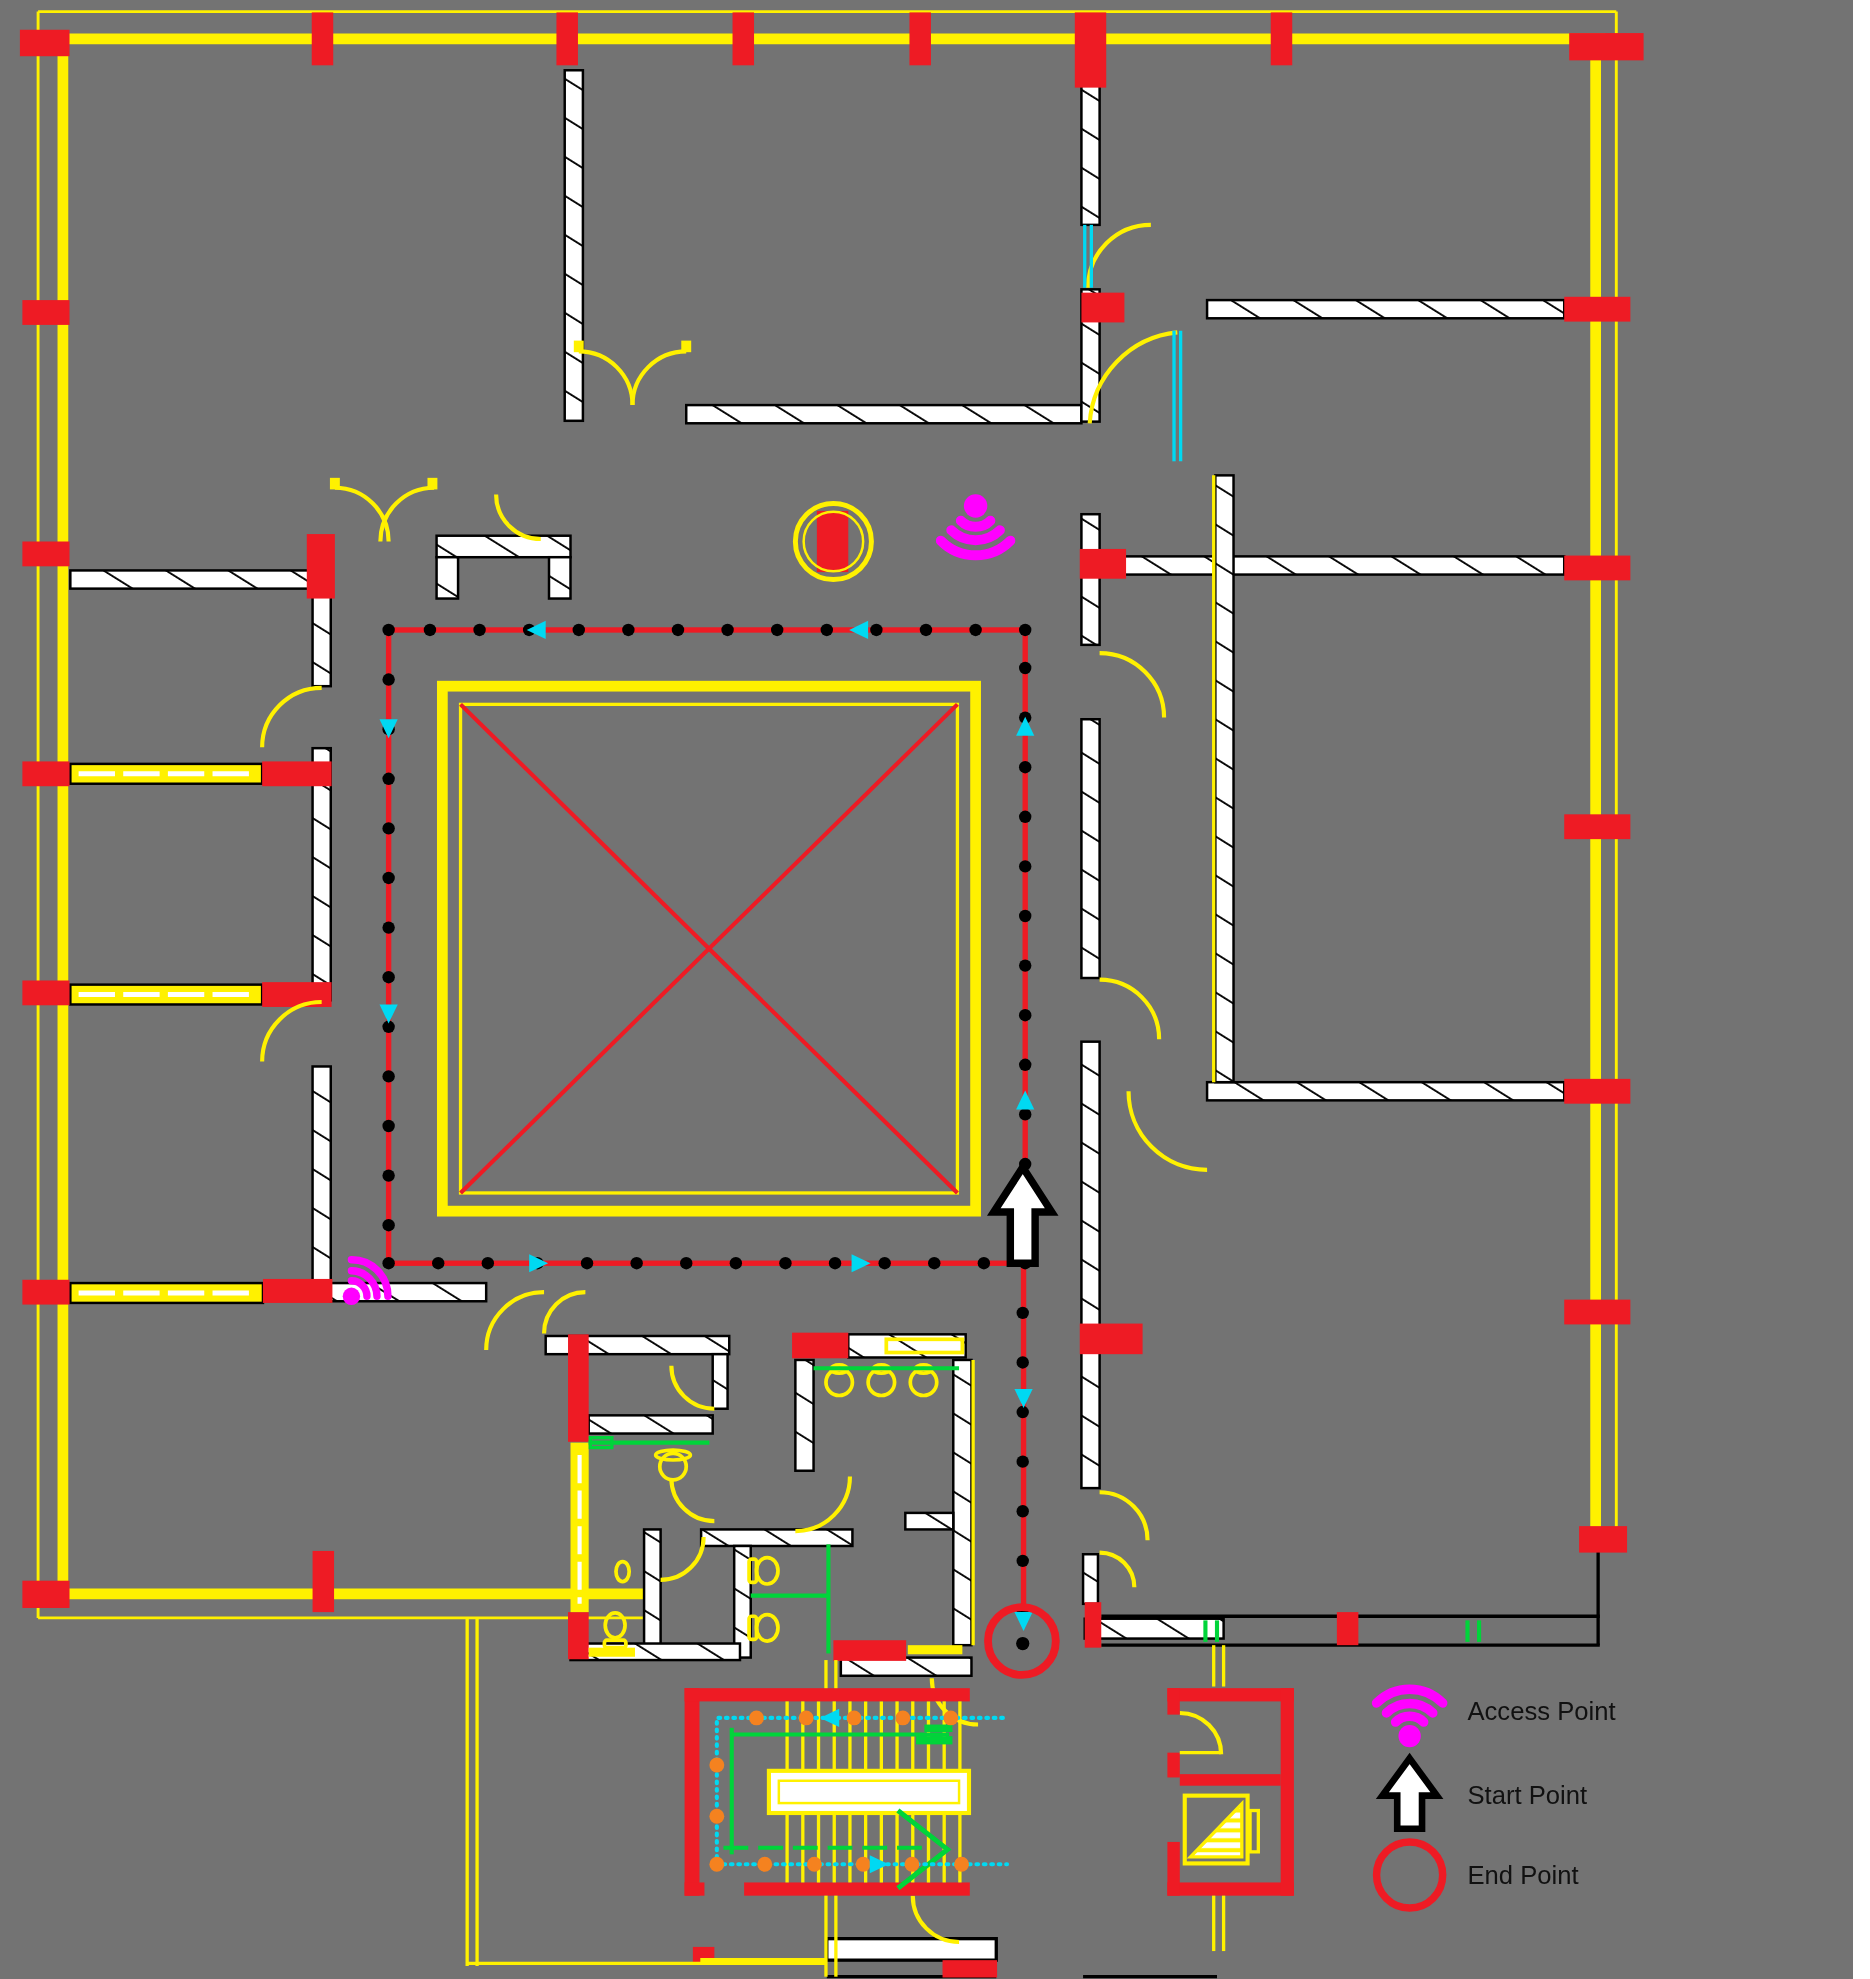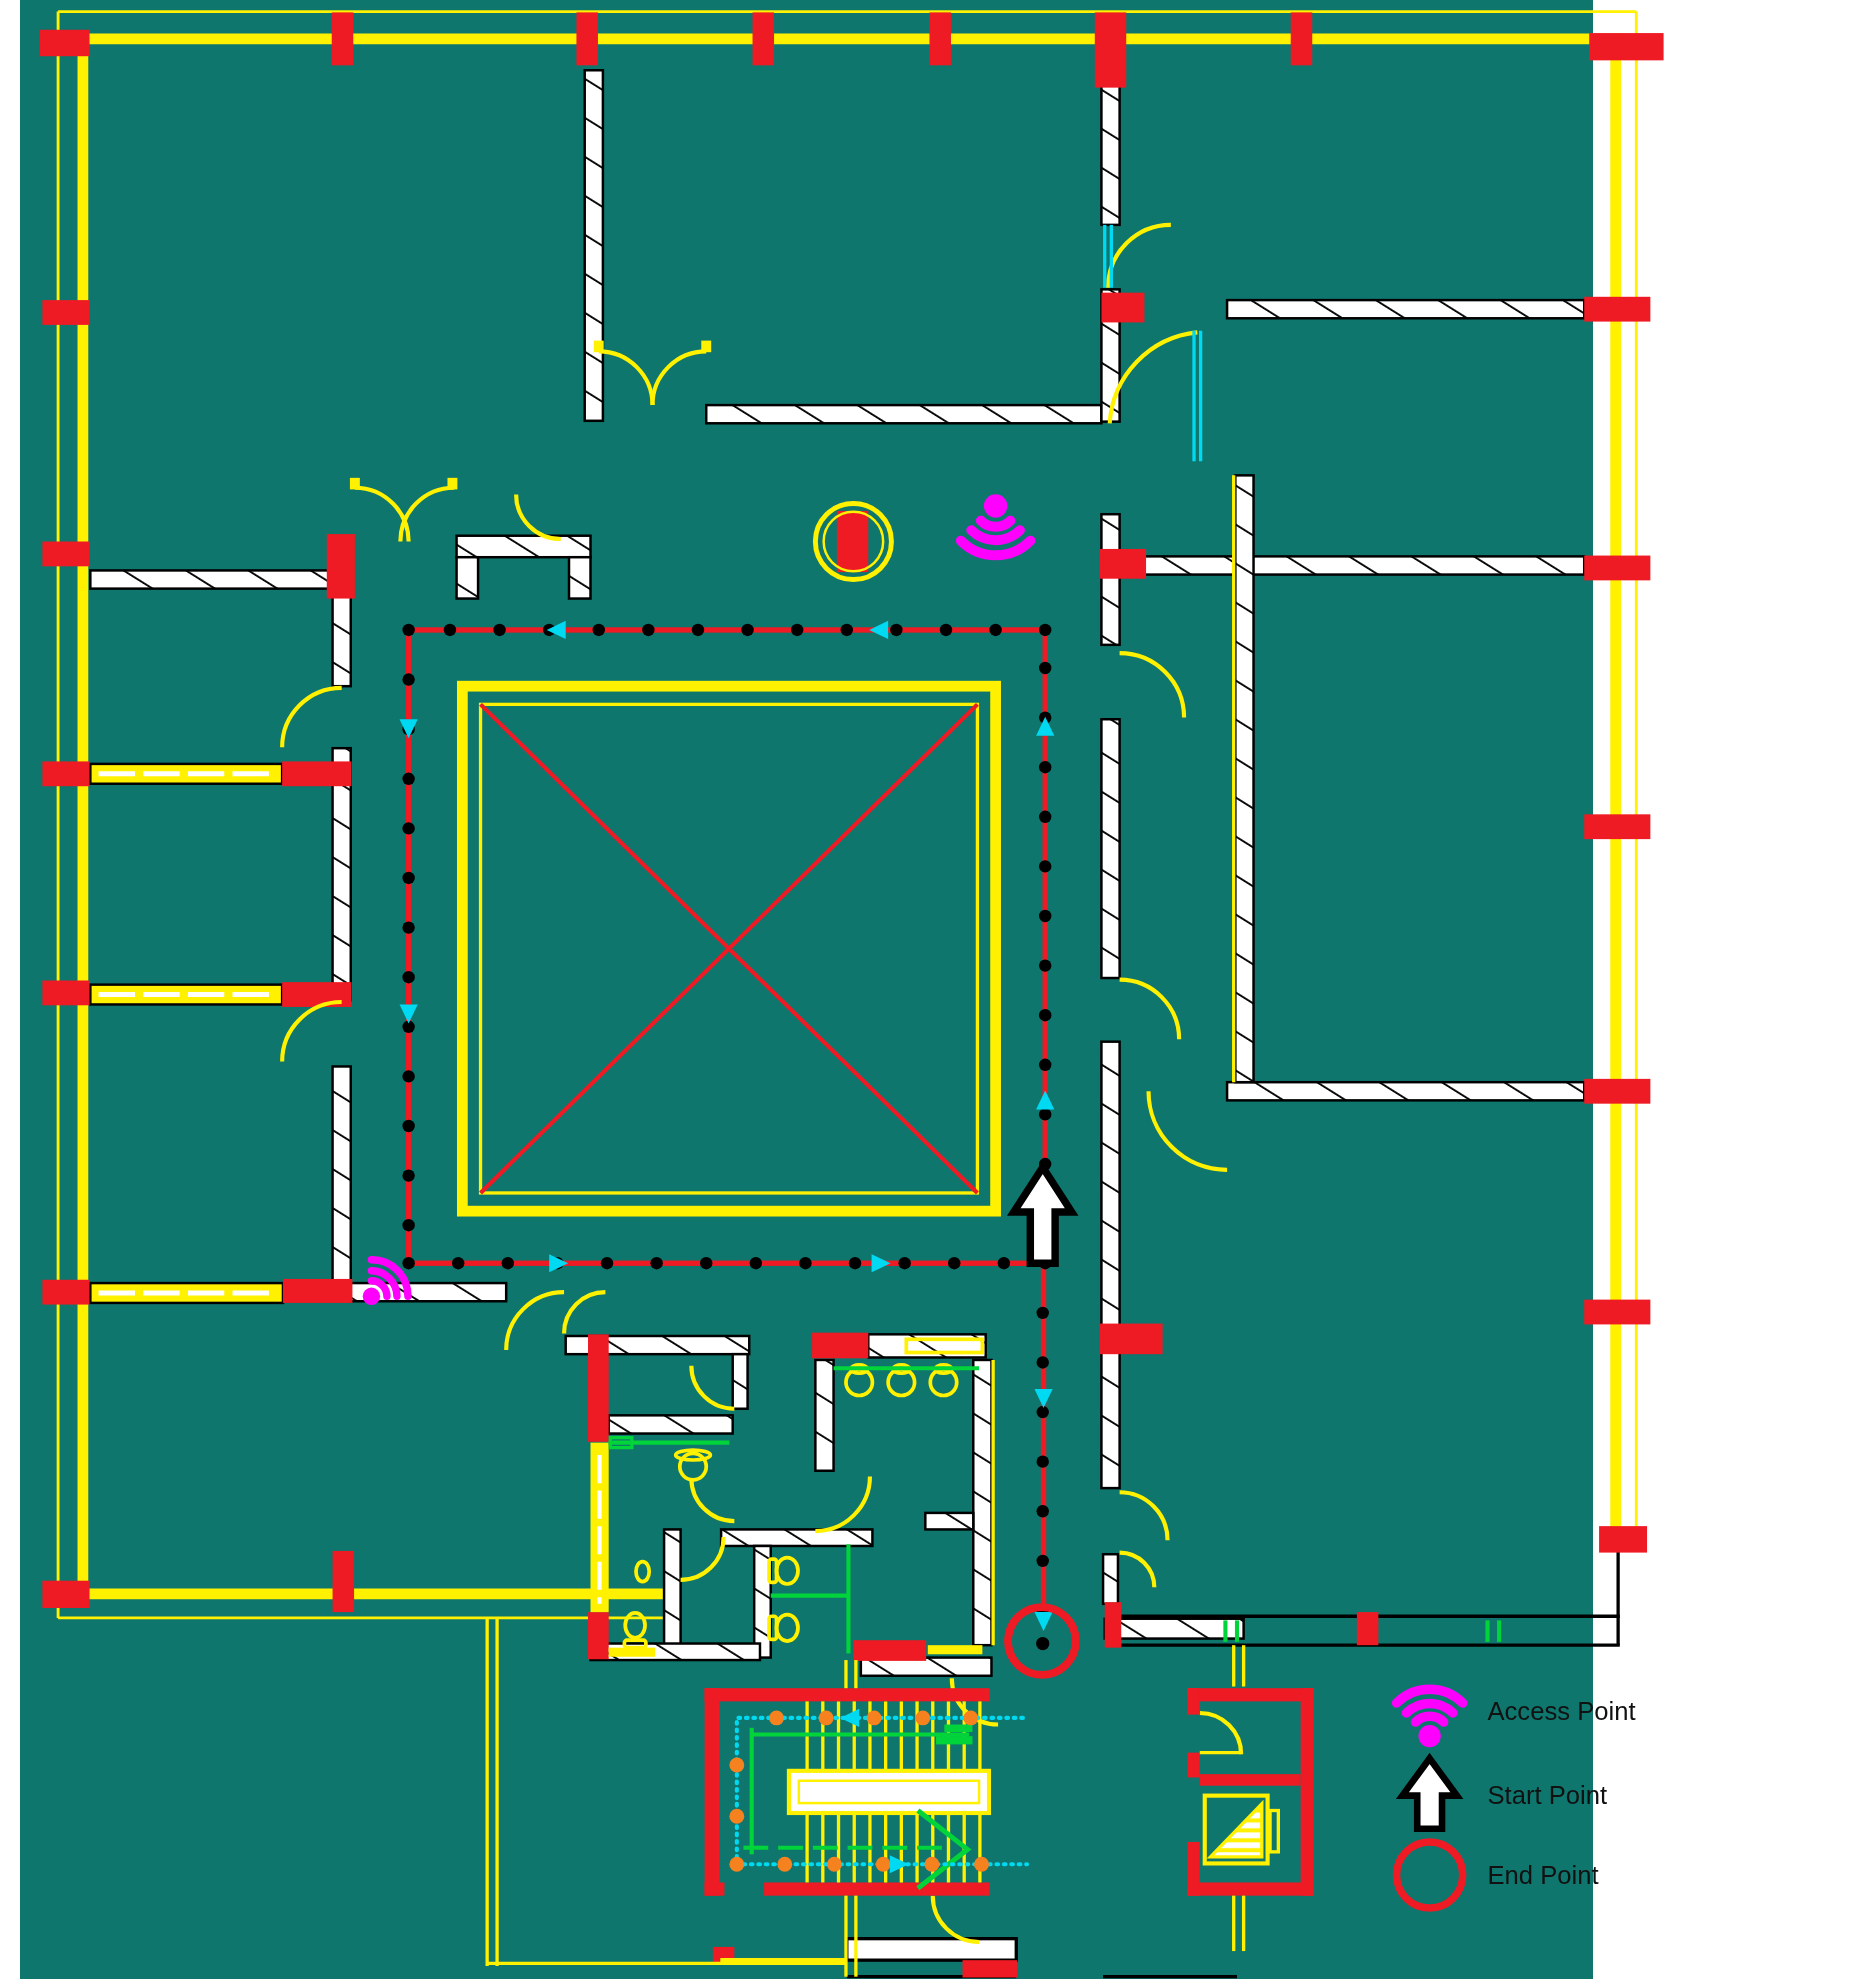--- a/index.html
+++ b/index.html
@@ -1,17 +1,17 @@
 <!DOCTYPE html>
 <html style="font-size:13.2px"><head>
 <meta charset="utf-8">
 <style>
   html,body{margin:0;padding:0;background:#ffffff;}
   body{font-family:"Liberation Sans", sans-serif;}
-  #stage{width:1573px;height:1980px;position:relative;background:#0f766e;margin-left:20px;}
+  #stage{width:1853px;height:1980px;position:relative;background:#737373;}
   svg{display:block;}
   text.legend-label{font-family:"Liberation Sans",sans-serif;font-size:31px;fill:#111;}
 </style>
 </head>
 <body>
 
 <div id="stage">
 <svg id="plan" width="1871" height="1980" viewBox="0 0 2263 2395" xmlns="http://www.w3.org/2000/svg">
 
   <defs>

